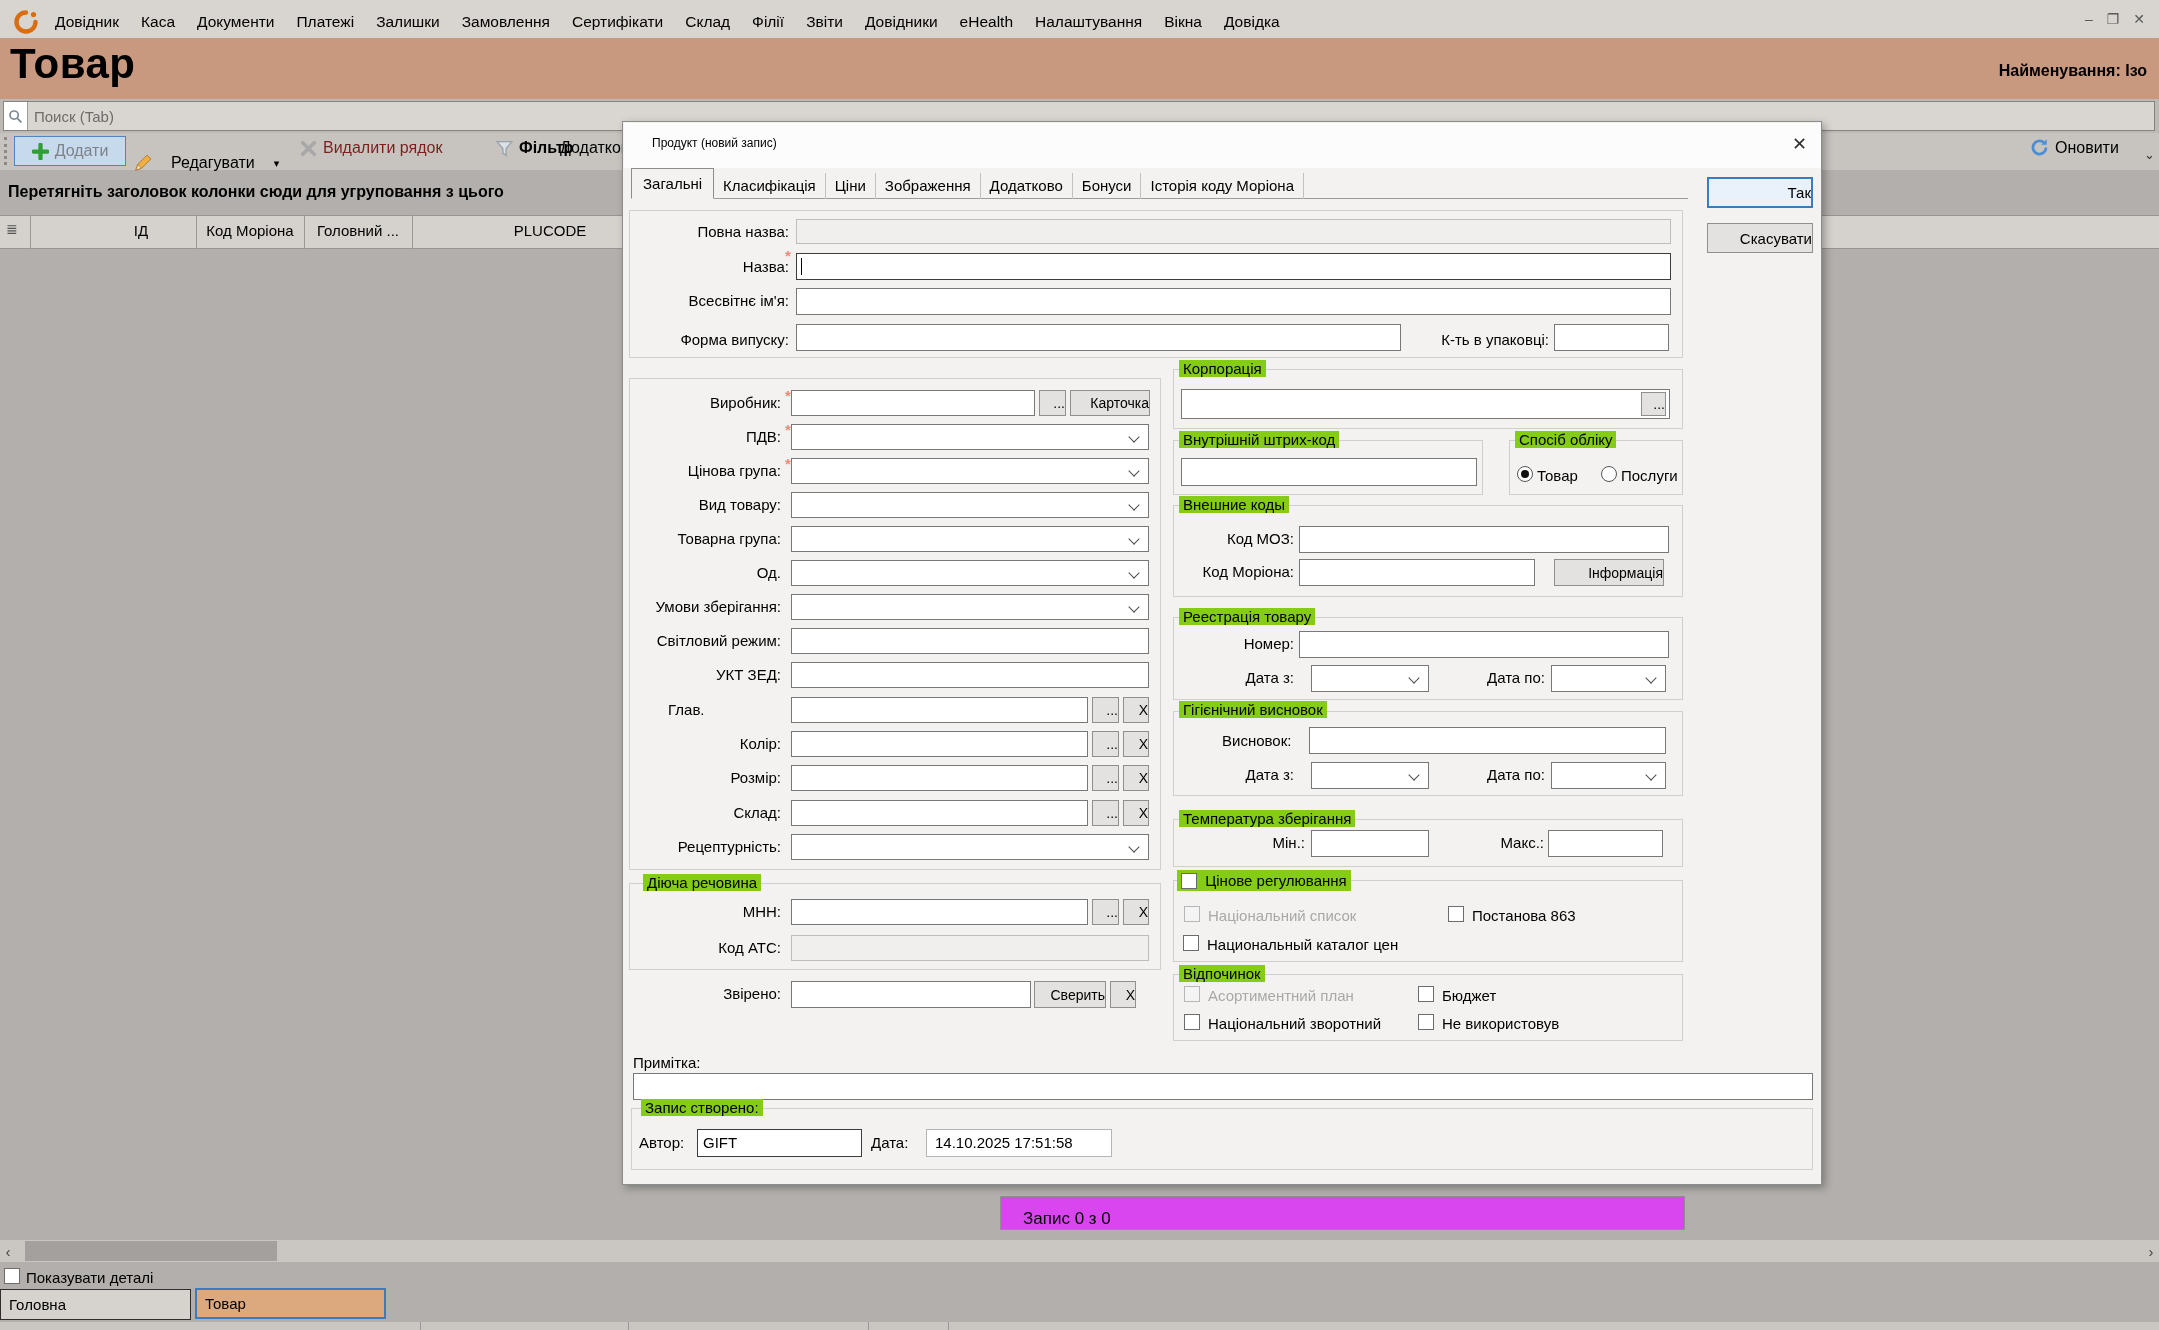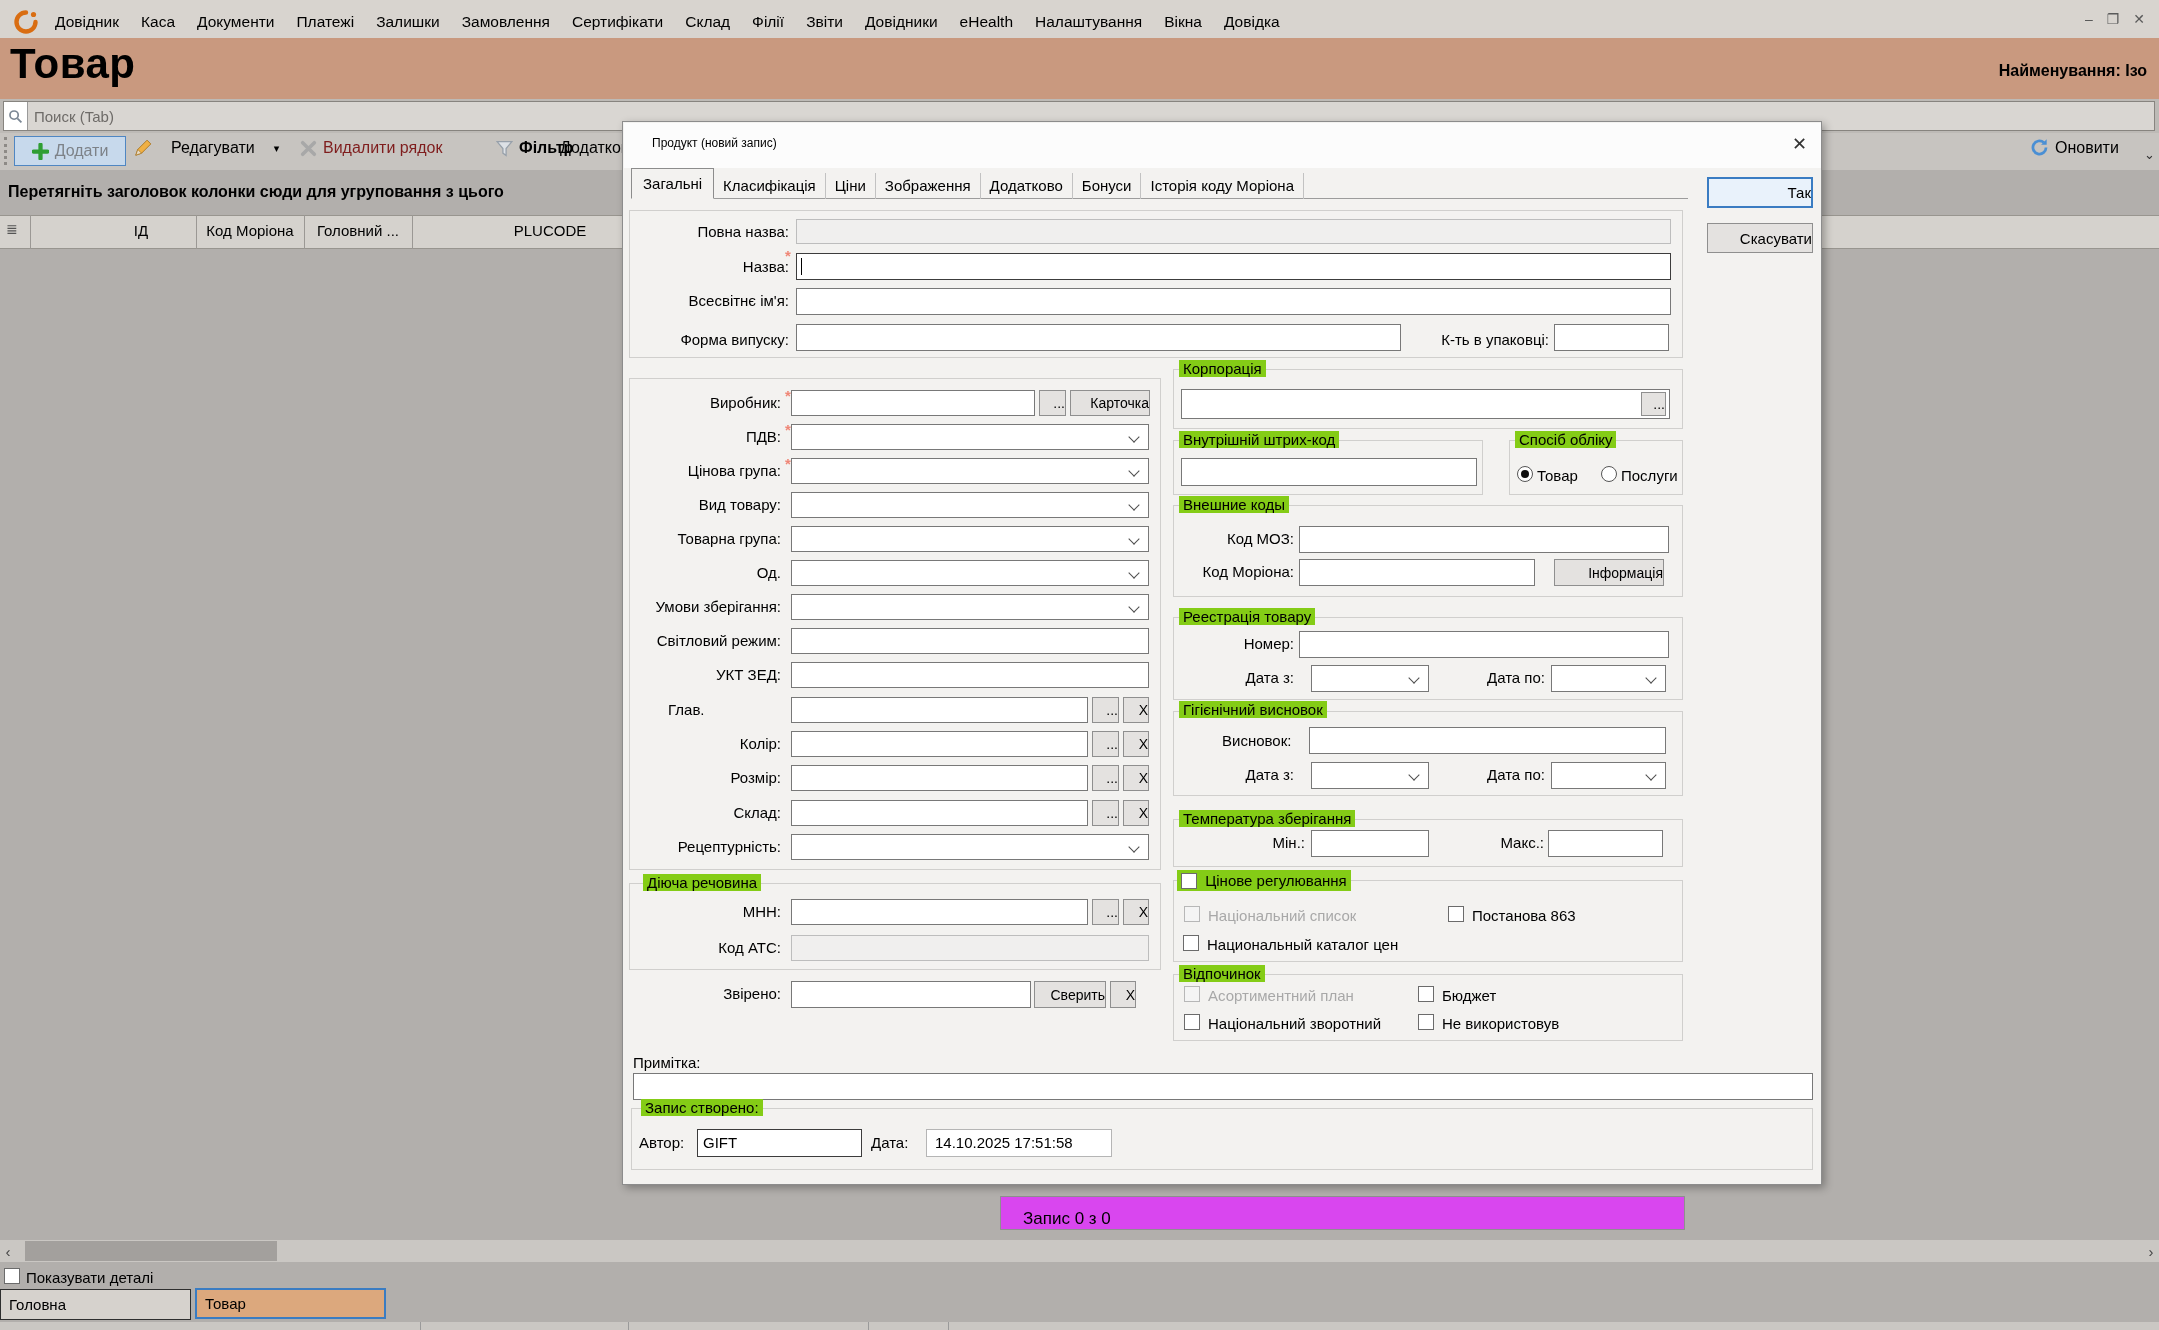--- a/index.html
+++ b/index.html
@@ -129,21 +129,21 @@
   <div class="abs toolbar">
     <span class="grip"></span>
     <div class="tbtn addbtn">
       <span class="icon">
         <svg width="17" height="17" viewBox="0 0 16 16">
             <path d="M8 1.5v13M1.5 8h13" stroke="#2f9e33" stroke-width="4" stroke-linecap="round"></path>
           </svg>
       </span>
       <span>Додати</span>
     </div>
-    <div class="tbtn" style="left:134px;top:6px;gap:19px;">
+    <div class="tbtn" style="left:134px;top:21px;gap:19px;">
       <span class="icon">
         <svg width="18" height="18" viewBox="0 0 20 20">
             <path d="M2 18l2.2-6.4L14.5 1.3l4.2 4.2L8.4 15.8z" fill="#f0b044" stroke="#a9751f" stroke-width="1"></path>
             <path d="M2 18l2.2-6.4 4.2 4.2z" fill="#e8dcc8" stroke="#a9751f" stroke-width=".8"></path>
           </svg>
       </span>
       <span>Редагувати</span>
       <span style="font-size:11px;">▾</span>
     </div>
     <div class="tbtn" style="left:300px;top:6px;color:#7f1d1d;text-align:right;">

